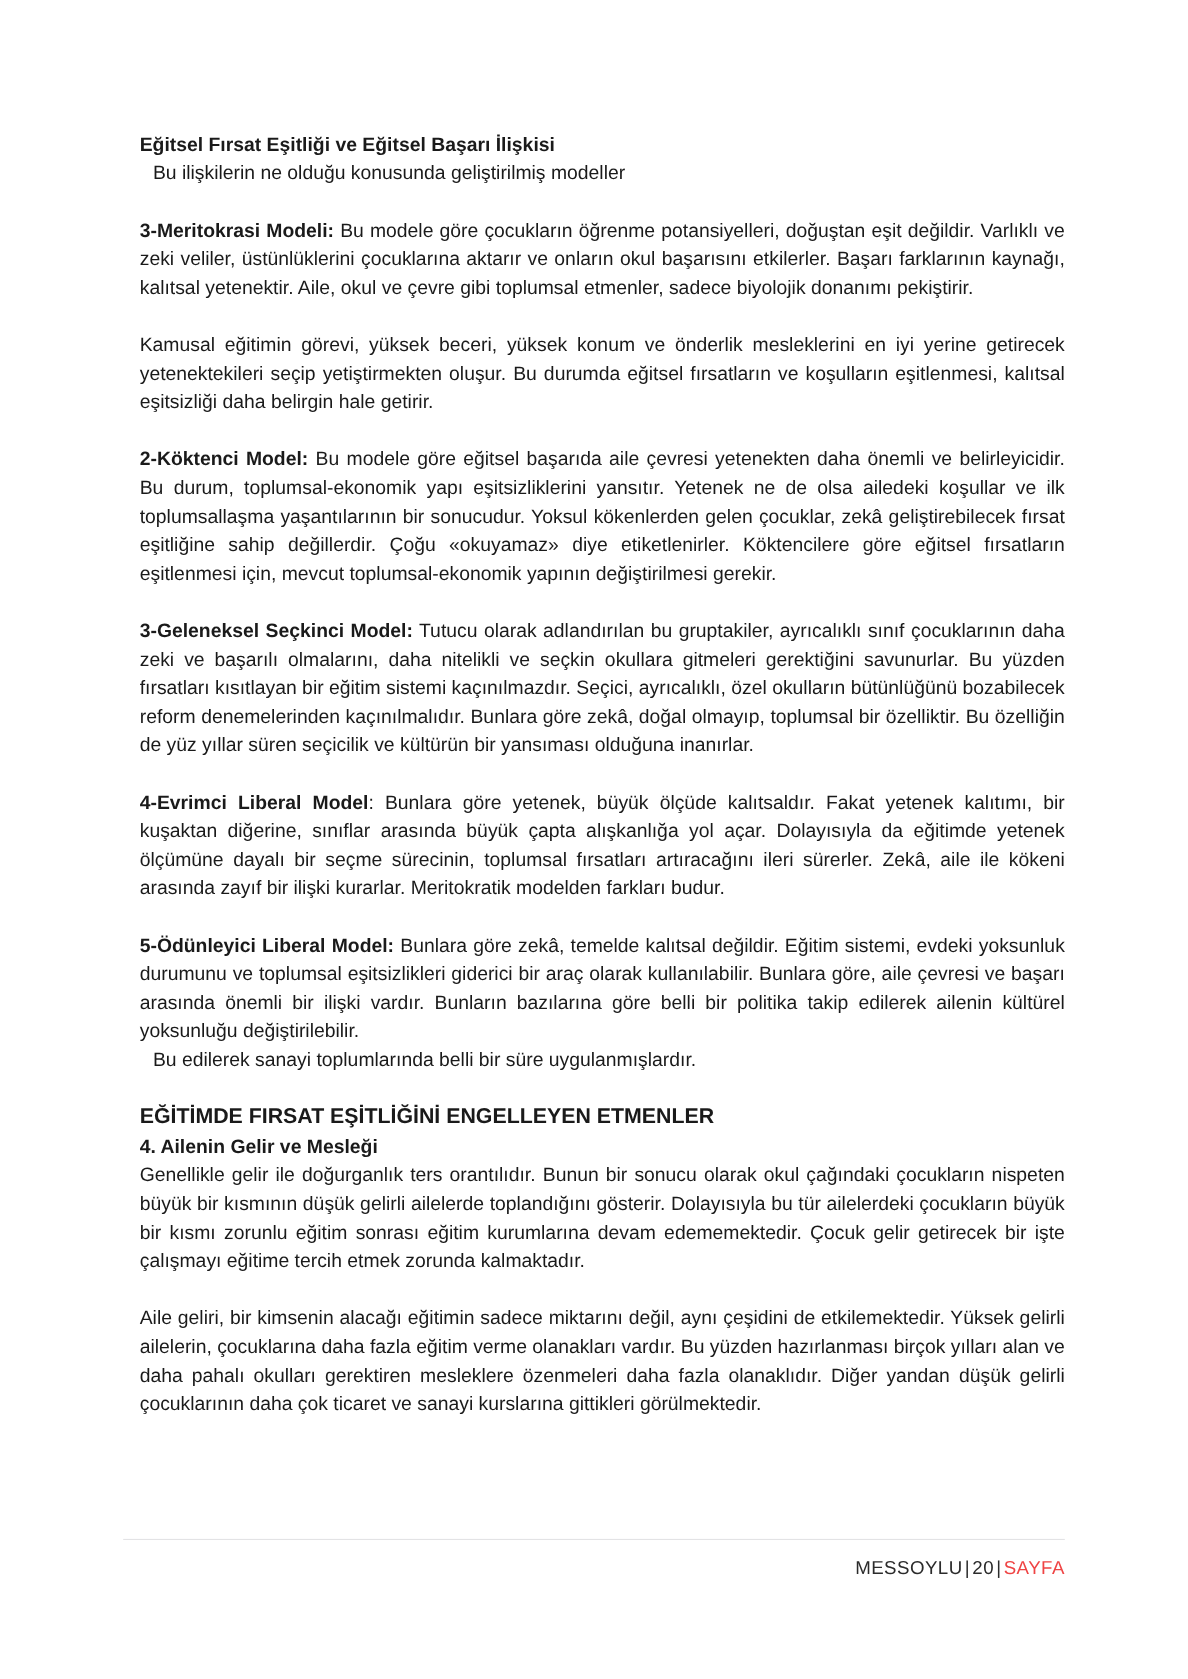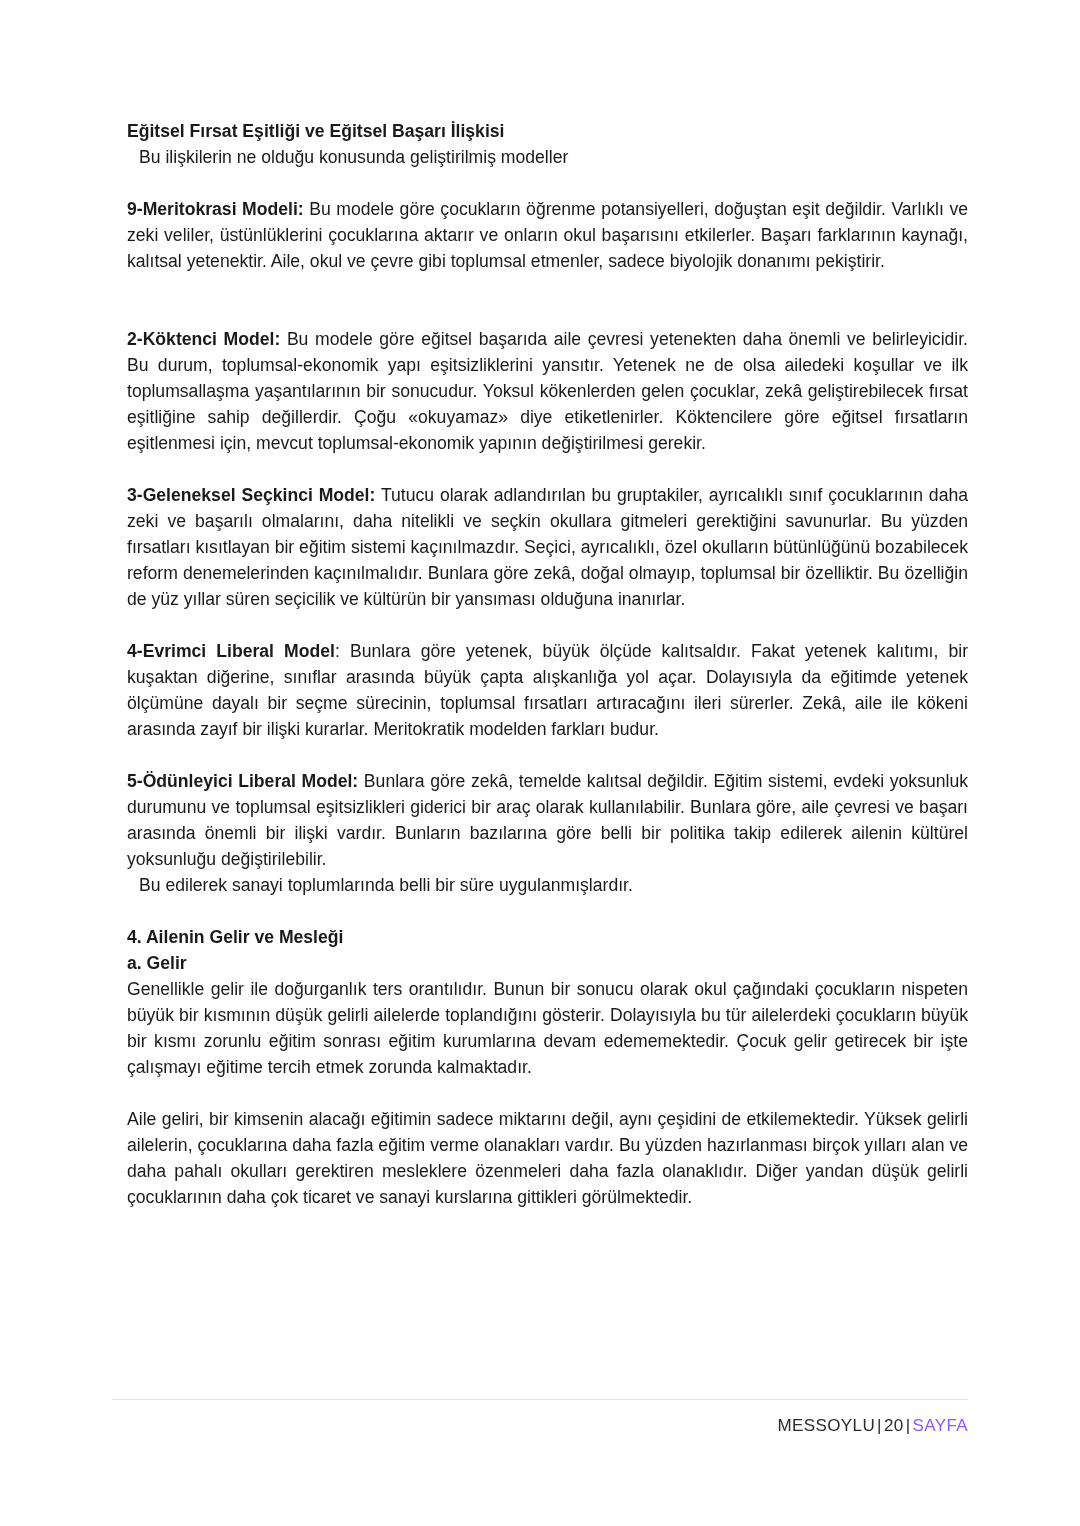--- a/index.html
+++ b/index.html
@@ -74,42 +74,43 @@
   }
   .footer-text {
     text-align: right;
     font-size: 17px;
     line-height: 22px;
     padding-top: 15px;
     letter-spacing: 0.4px;
     color: #2b2b2b;
   }
   .footer-text .dim {
-    color: #8b5cf6;
+    color: #ef4444;
   }
   .footer-text .sep {
     color: #2b2b2b;
     padding: 0 2px;
   }
 </style>
 </head>
 <body>
 
 <div class="page">
   <div class="content">
 
     <div class="heading-line">Eğitsel Fırsat Eşitliği ve Eğitsel Başarı İlişkisi</div>
     <div class="para tight">Bu ilişkilerin ne olduğu konusunda geliştirilmiş modeller</div>
 
     <div class="gap"></div>
 
-    <p class="para"><span class="b">9-Meritokrasi Modeli:</span> <span>Bu modele göre çocukların öğrenme potansiyelleri, doğuştan eşit değildir. Varlıklı ve zeki veliler, üstünlüklerini çocuklarına aktarır ve onların okul başarısını etkilerler. Başarı farklarının kaynağı, kalıtsal yetenektir. Aile, okul ve çevre gibi toplumsal etmenler, sadece biyolojik donanımı pekiştirir.</span></p>
+    <p class="para"><span class="b">3-Meritokrasi Modeli:</span> <span>Bu modele göre çocukların öğrenme potansiyelleri, doğuştan eşit değildir. Varlıklı ve zeki veliler, üstünlüklerini çocuklarına aktarır ve onların okul başarısını etkilerler. Başarı farklarının kaynağı, kalıtsal yetenektir. Aile, okul ve çevre gibi toplumsal etmenler, sadece biyolojik donanımı pekiştirir.</span></p>
 
     <div class="gap"></div>
 
+    <p class="para">Kamusal eğitimin görevi, yüksek beceri, yüksek konum ve önderlik mesleklerini en iyi yerine getirecek yetenektekileri seçip yetiştirmekten oluşur. Bu durumda eğitsel fırsatların ve koşulların eşitlenmesi, kalıtsal eşitsizliği daha belirgin hale getirir.</p>
 
     <div class="gap"></div>
 
     <p class="para"><span class="b">2-Köktenci Model:</span> <span>Bu modele göre eğitsel başarıda aile çevresi yetenekten daha önemli ve belirleyicidir. Bu durum, toplumsal-ekonomik yapı eşitsizliklerini yansıtır. Yetenek ne de olsa ailedeki koşullar ve ilk toplumsallaşma yaşantılarının bir sonucudur. Yoksul kökenlerden gelen çocuklar, zekâ geliştirebilecek fırsat eşitliğine sahip değillerdir. Çoğu «okuyamaz» diye etiketlenirler. Köktencilere göre eğitsel fırsatların eşitlenmesi için, mevcut toplumsal-ekonomik yapının değiştirilmesi gerekir.</span></p>
 
     <div class="gap"></div>
 
     <p class="para"><span class="b">3-Geleneksel Seçkinci Model:</span> <span>Tutucu olarak adlandırılan bu gruptakiler, ayrıcalıklı sınıf çocuklarının daha zeki ve başarılı olmalarını, daha nitelikli ve seçkin okullara gitmeleri gerektiğini savunurlar. Bu yüzden fırsatları kısıtlayan bir eğitim sistemi kaçınılmazdır. Seçici, ayrıcalıklı, özel okulların bütünlüğünü bozabilecek reform denemelerinden kaçınılmalıdır. Bunlara göre zekâ, doğal olmayıp, toplumsal bir özelliktir. Bu özelliğin de yüz yıllar süren seçicilik ve kültürün bir yansıması olduğuna inanırlar.</span></p>
 
     <div class="gap"></div>
@@ -117,22 +118,22 @@
     <p class="para"><span class="b">4-Evrimci Liberal Model</span><span>:</span> <span>Bunlara göre yetenek, büyük ölçüde kalıtsaldır. Fakat yetenek kalıtımı, bir kuşaktan diğerine, sınıflar arasında büyük çapta alışkanlığa yol açar. Dolayısıyla da eğitimde yetenek ölçümüne dayalı bir seçme sürecinin, toplumsal fırsatları artıracağını ileri sürerler. Zekâ, aile ile kökeni arasında zayıf bir ilişki kurarlar. Meritokratik modelden farkları budur.</span></p>
 
     <div class="gap"></div>
 
     <p class="para"><span class="b">5-Ödünleyici Liberal Model:</span> <span>Bunlara göre zekâ, temelde kalıtsal değildir. Eğitim sistemi, evdeki yoksunluk durumunu ve toplumsal eşitsizlikleri giderici bir araç olarak kullanılabilir. Bunlara göre, aile çevresi ve başarı arasında önemli bir ilişki vardır. Bunların bazılarına göre belli bir politika takip edilerek ailenin kültürel yoksunluğu değiştirilebilir.</span></p>
 
     <div class="para tight">Bu edilerek sanayi toplumlarında belli bir süre uygulanmışlardır.</div>
 
     <div class="gap"></div>
 
+    <div class="heading-main">EĞİTİMDE FIRSAT EŞİTLİĞİNİ ENGELLEYEN ETMENLER</div>
     <div class="heading-line">4. Ailenin Gelir ve Mesleği</div>
-    <div class="heading-line">a. Gelir</div>
 
     <p class="para">Genellikle gelir ile doğurganlık ters orantılıdır. Bunun bir sonucu olarak okul çağındaki çocukların nispeten büyük bir kısmının düşük gelirli ailelerde toplandığını gösterir. Dolayısıyla bu tür ailelerdeki çocukların büyük bir kısmı zorunlu eğitim sonrası eğitim kurumlarına devam edememektedir. Çocuk gelir getirecek bir işte çalışmayı eğitime tercih etmek zorunda kalmaktadır.</p>
 
     <div class="gap"></div>
 
     <p class="para">Aile geliri, bir kimsenin alacağı eğitimin sadece miktarını değil, aynı çeşidini de etkilemektedir. Yüksek gelirli ailelerin, çocuklarına daha fazla eğitim verme olanakları vardır. Bu yüzden hazırlanması birçok yılları alan ve daha pahalı okulları gerektiren mesleklere özenmeleri daha fazla olanaklıdır. Diğer yandan düşük gelirli çocuklarının daha çok ticaret ve sanayi kurslarına gittikleri görülmektedir.</p>
 
   </div>
 
   <div class="footer">

